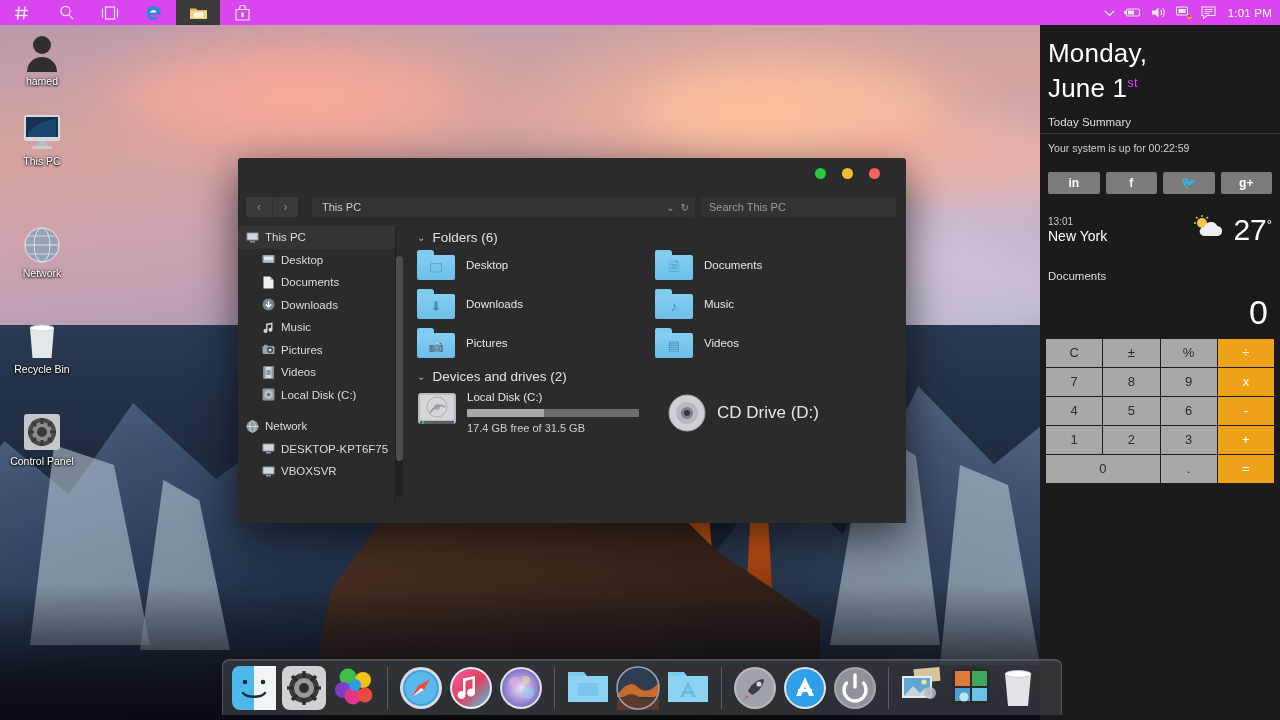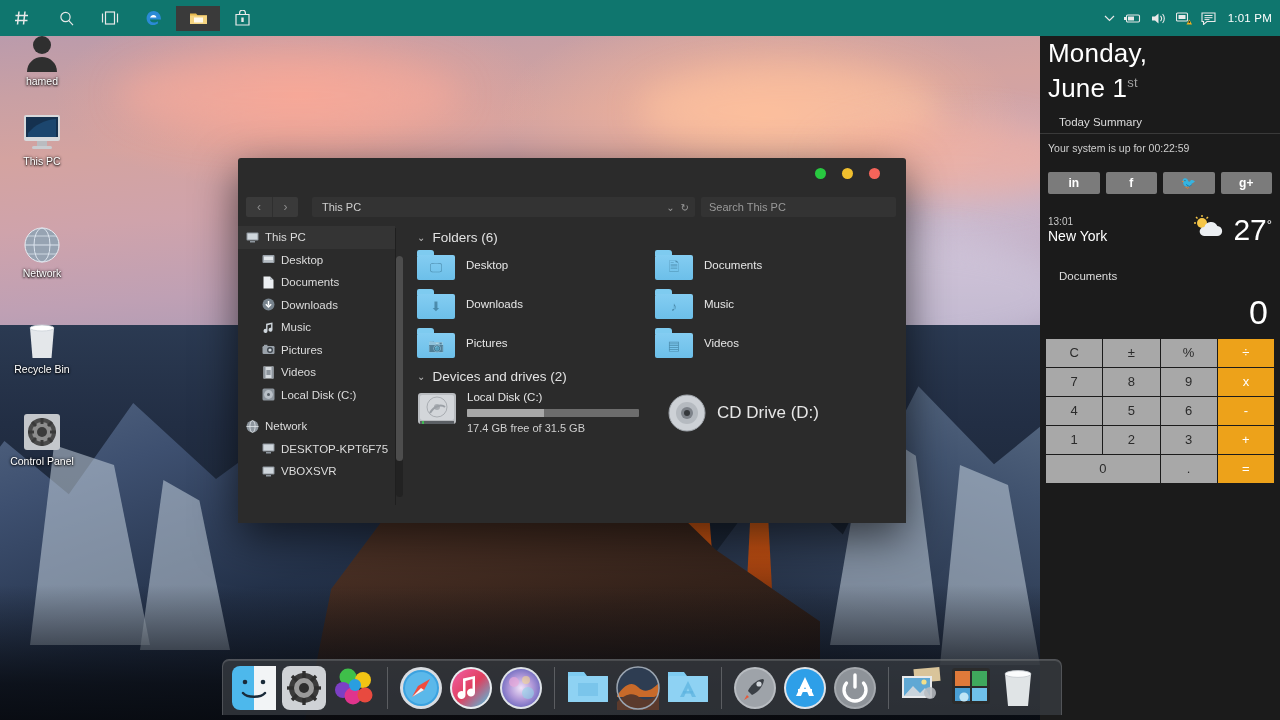--- a/index.html
+++ b/index.html
@@ -6,22 +6,22 @@
   html,body { width:1280px; height:720px; overflow:hidden; }
   body {
     font-family:"Liberation Sans", sans-serif;
     background:#000;
     position:relative;
     -webkit-font-smoothing:antialiased;
   }
 
   
   #taskbar{
-    position:absolute; left:0; top:0; width:1280px; height:36px;
-    background:#0f766e; display:flex; align-items:center; z-index:90;
+    position:absolute; left:0; top:0; width:1280px; height:25px;
+    background:#d946ef; display:flex; align-items:center; z-index:90;
   }
   .tb-left{ display:flex; align-items:center; height:25px; }
   .tb-btn{
     width:44px; height:25px; display:flex; align-items:center; justify-content:center;
     color:#e9e9e9;
   }
   .tb-btn.active{ background:#3a3a3a; }
   .tb-right{
     margin-left:auto; display:flex; align-items:center; height:25px;
     padding-right:8px; gap:9px; color:#e9e9e9;
@@ -102,23 +102,23 @@
 
   
   #gadget{
     position:absolute; right:0; top:25px; width:240px; height:695px;
     background:#1b1b1b; z-index:40; color:#e6e6e6; overflow:hidden;
   }
   .gd-date{
     font-size:26px; line-height:30px; font-weight:400; color:#fff;
     padding:13px 8px 0 8px; letter-spacing:.2px;
   }
-  .gd-date sup{ font-size:13px; vertical-align:super; color:#a3a3a3; }
+  .gd-date sup{ font-size:13px; vertical-align:super; color:#d946ef; }
   .gd-sec-h{
-    font-size:11.5px; color:#dcdcdc; padding:13px 8px 5px 19px;
+    font-size:11.5px; color:#dcdcdc; padding:13px 8px 5px 8px;
     border-bottom:1px solid #3a3a3a; margin:0 0 0 0;
   }
   .gd-sec-h.nobord{ border-bottom:none; }
   .gd-sub{ font-size:10.5px; color:#cfcfcf; padding:8px 8px 8px 8px; }
   .social-row{ display:flex; gap:6px; padding:10px 8px 12px 8px; }
   .soc{
     flex:1; height:22px; background:#7b7b7b; border-radius:2px;
     display:flex; align-items:center; justify-content:center;
     color:#fff; font-size:12px; font-weight:bold;
   }

